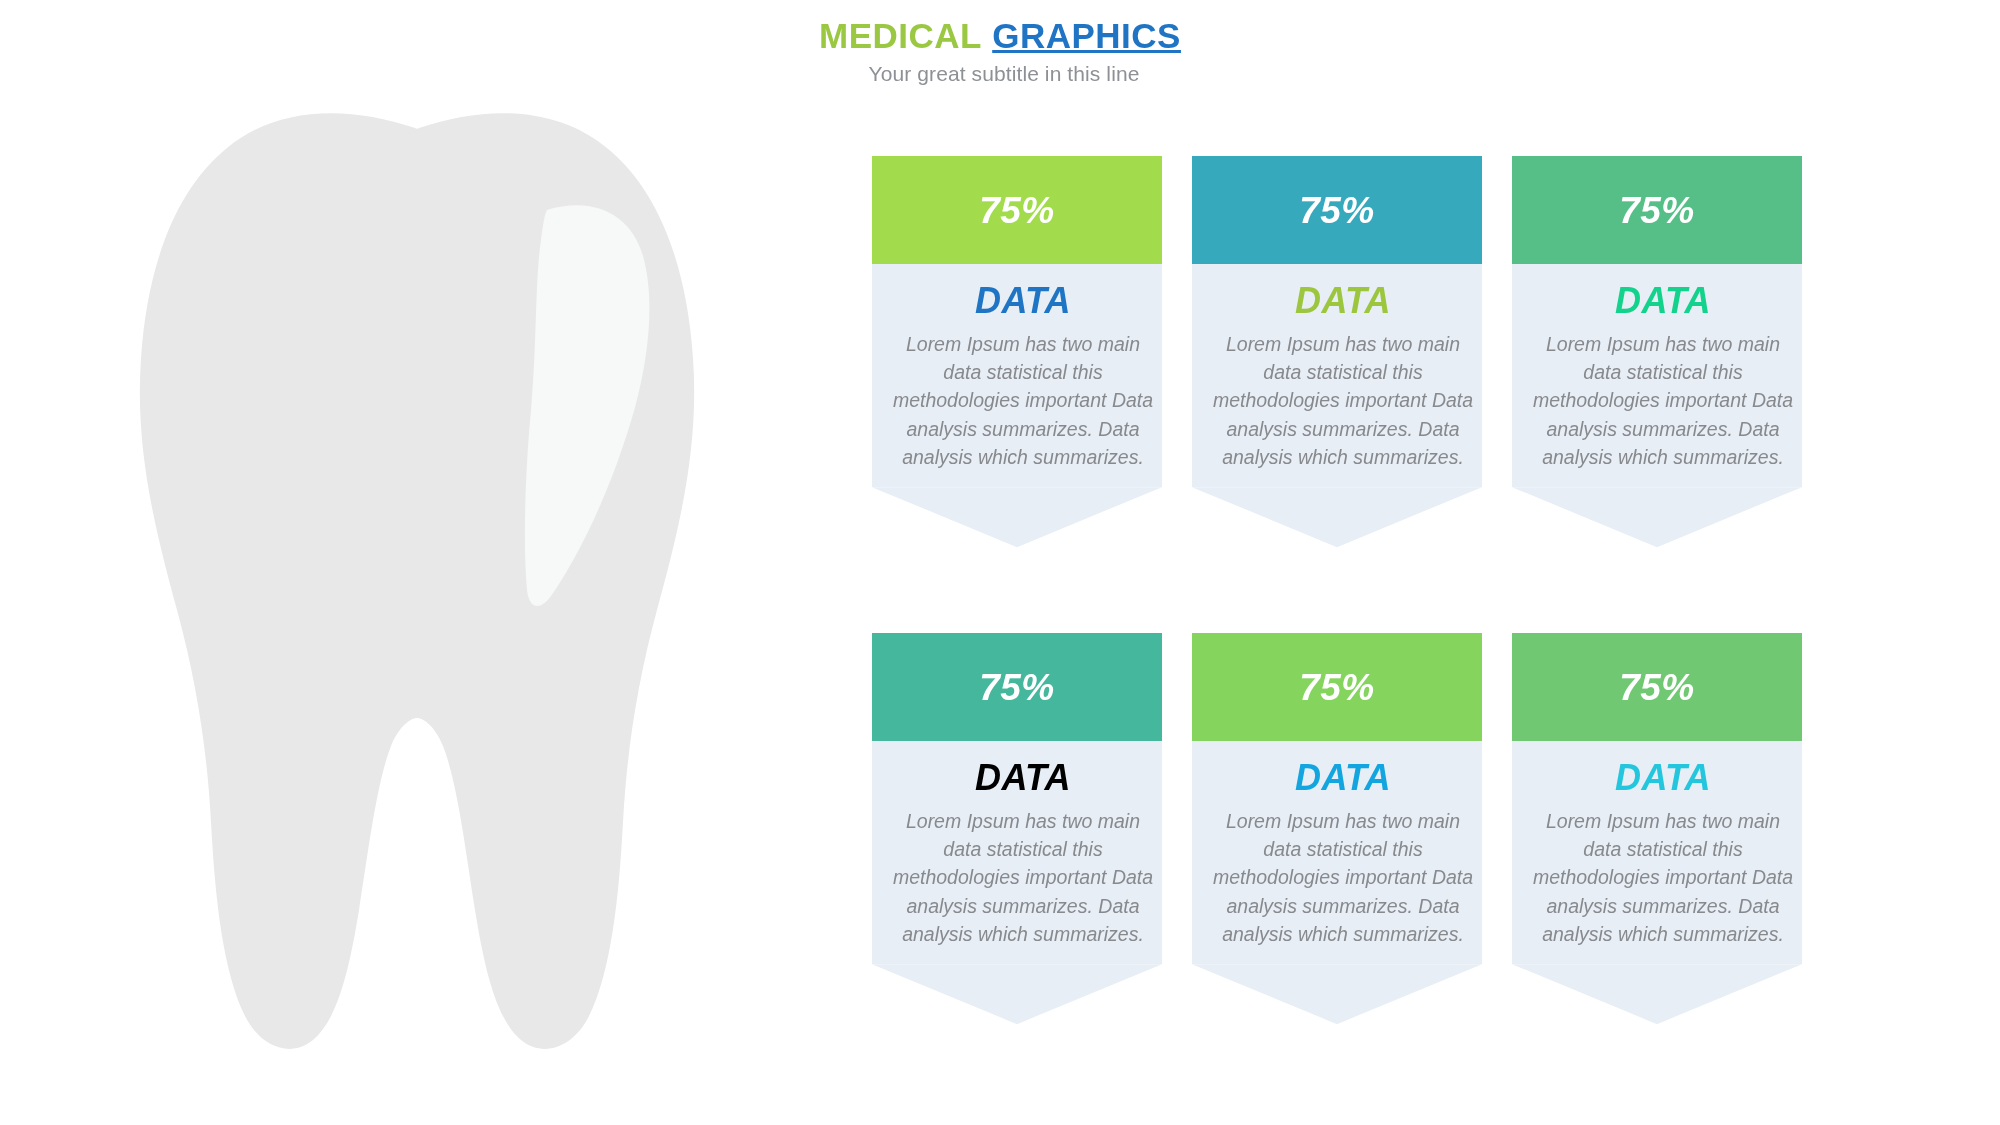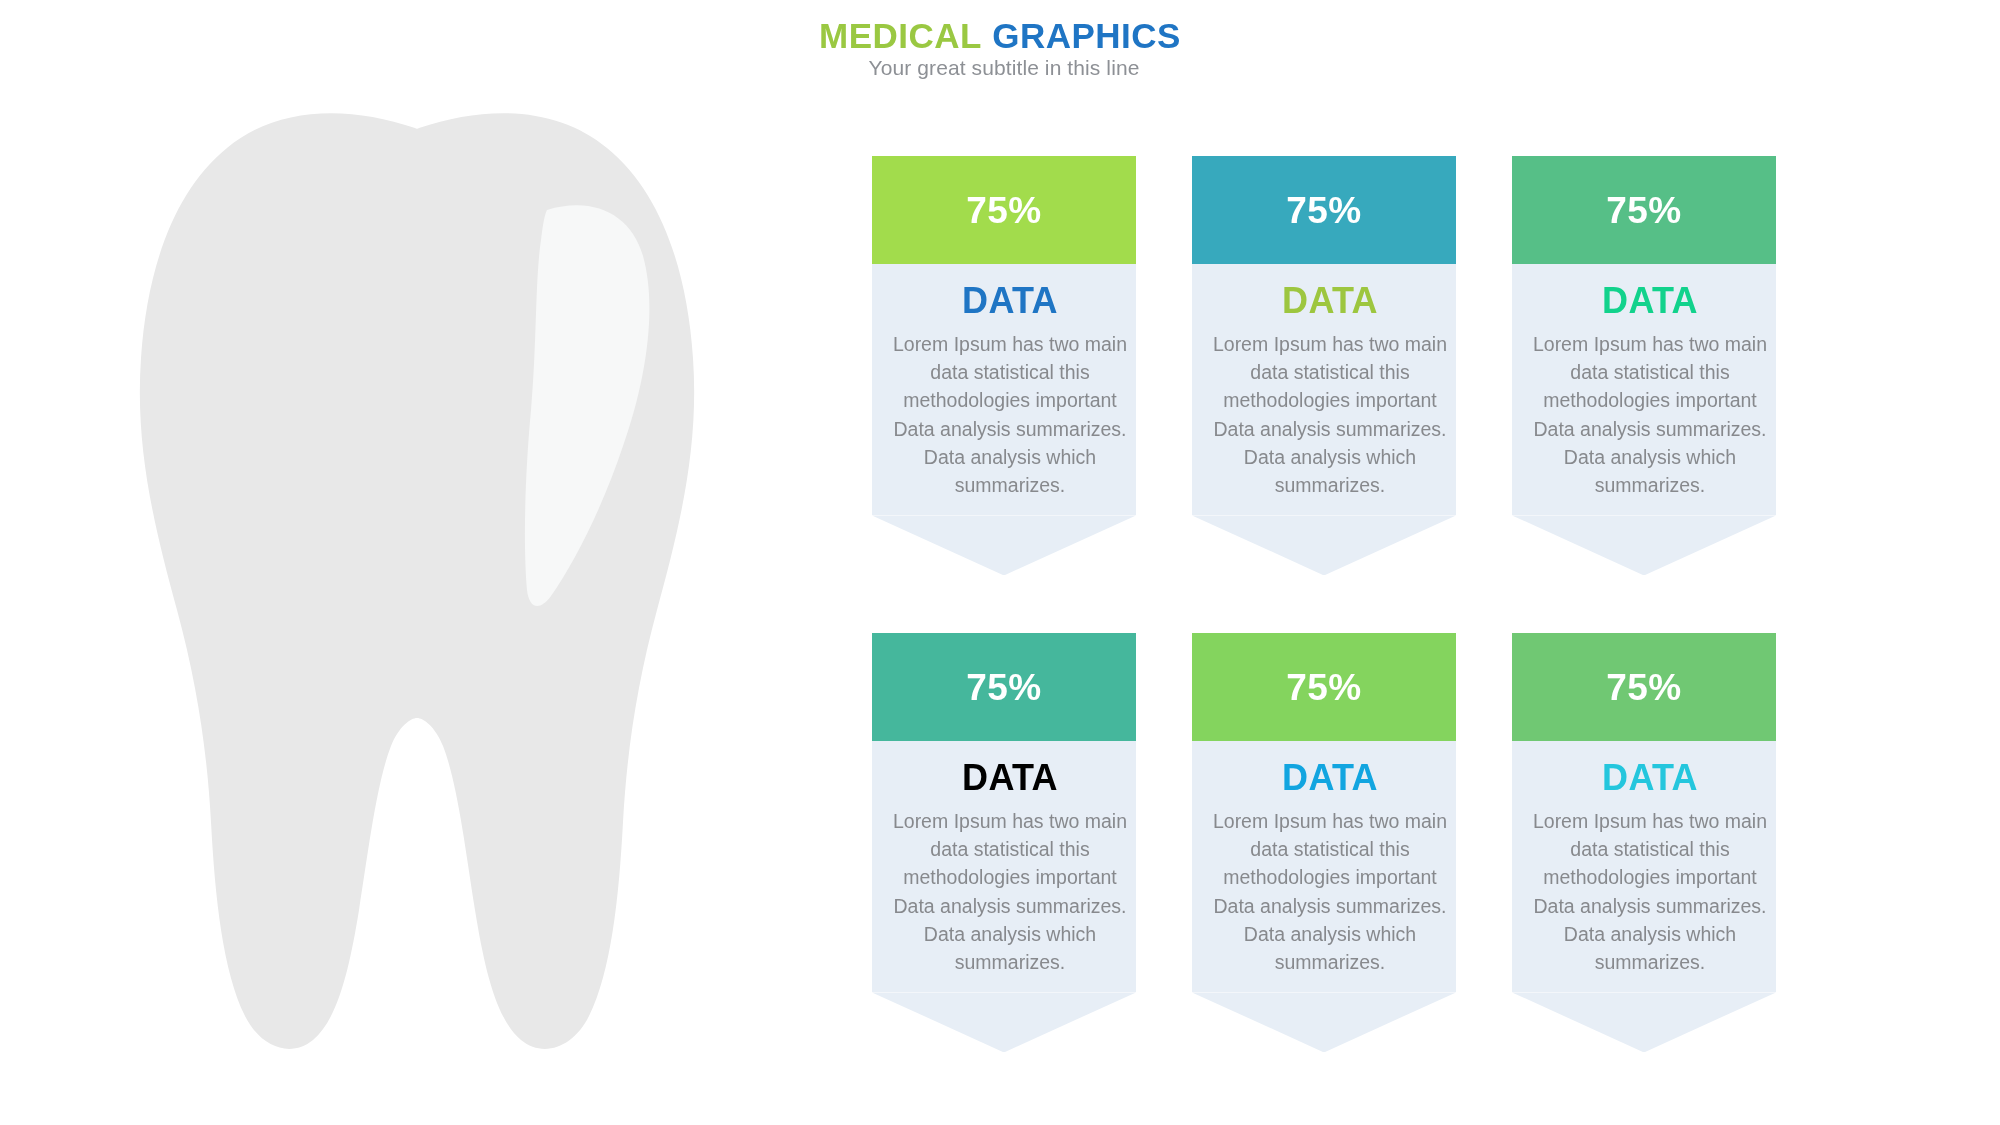--- a/index.html
+++ b/index.html
@@ -29,23 +29,23 @@
     text-align: center;
   }
   .title-line {
     font-size: 35px;
     font-weight: bold;
     letter-spacing: 0.5px;
     line-height: 1.15;
     white-space: nowrap;
   }
   .title-word-1 { color: #9ac842; }
-  .title-word-2 { color: #1f75c4; }
+  .title-word-2 { color: #1f75c4; text-decoration: underline; }
   .subtitle-line {
-    margin-top: 0;
+    margin-top: 6px;
     font-size: 21px;
     font-weight: 400;
     color: #8d9095;
     letter-spacing: 0.1px;
     padding-left: 8px;
   }
 
   
   .tooth-wrap {
     position: absolute;
@@ -59,21 +59,22 @@
   
   .cards {
     position: absolute;
     left: 872px;
     top: 156px;
     width: 966px;
     height: 930px;
   }
   .card {
     position: absolute;
-    width: 264px;
+    width: 290px;
+    font-style: italic;
   }
   .card.col-0 { left: 0px; }
   .card.col-1 { left: 320px; }
   .card.col-2 { left: 640px; }
   .card.row-0 { top: 0px; }
   .card.row-1 { top: 477px; }
 
   .card-header {
     width: 100%;
     height: 108px;

